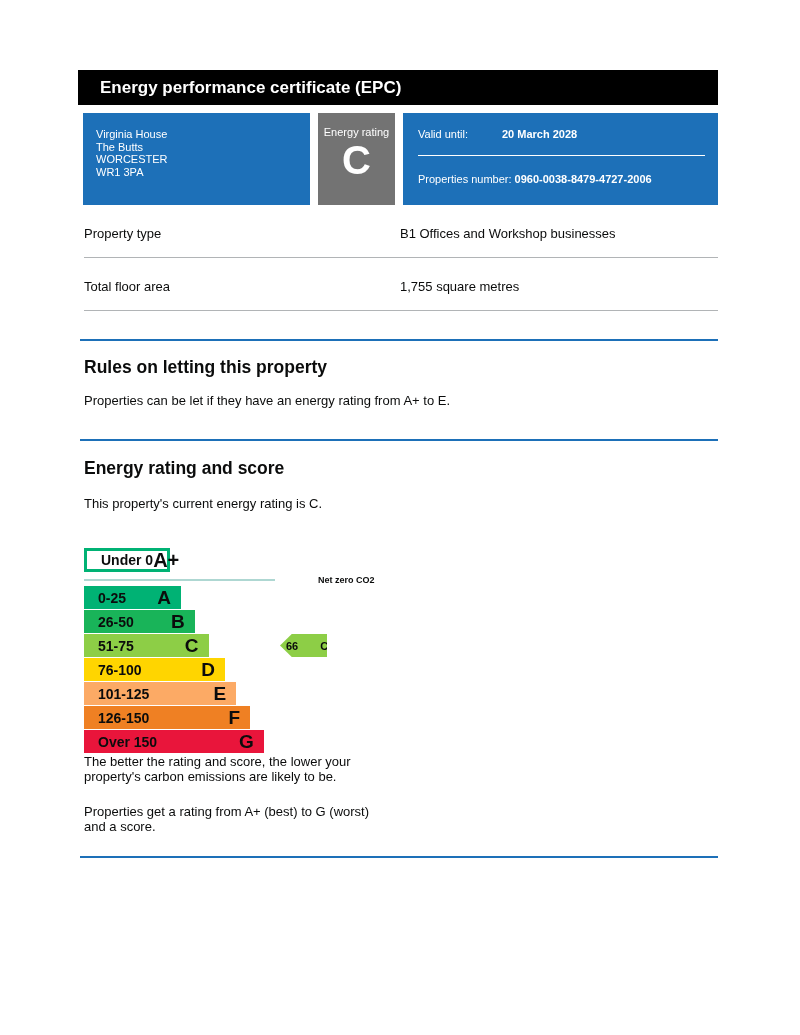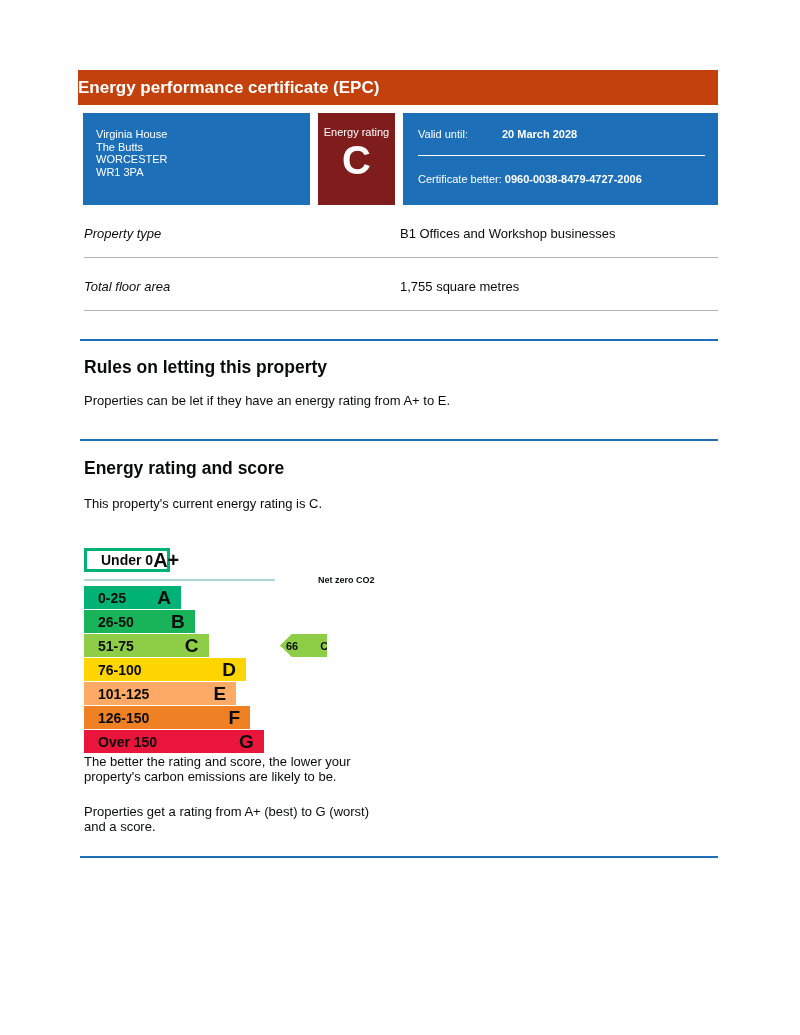--- a/index.html
+++ b/index.html
@@ -11,22 +11,23 @@
     background: #ffffff;
     color: #0b0c0c;
     font-family: "Liberation Sans", sans-serif;
     overflow: hidden;
   }
   .content { padding: 70px 0 0 78px; width: 718px; }
 
   
   .header-bar {
     width: 640px; height: 35px; line-height: 35px;
-    background: #c2410c; color: #ffffff;
+    background: #000000; color: #ffffff;
     font-size: 17px; font-weight: bold;
+    padding-left: 22px;
   }
 
   
   .banner {
     display: flex; gap: 8px;
     margin: 8px 0 0 5px; width: 635px; height: 92px;
     color: #ffffff; font-size: 11px;
   }
   .banner-box { background: #1d70b8; height: 100%; }
   .banner-address { width: 227px; padding: 15px 5px 0 13px; line-height: 12.5px; }
@@ -34,21 +35,21 @@
   .banner-rating-value { font-size: 40px; font-weight: bold; line-height: 42px; margin-top: 1px; }
   .banner-validity { flex: 1; padding: 15px 13px 0 15px; }
   .valid-row { display: flex; }
   .valid-label { width: 84px; }
   .bold { font-weight: bold; }
   .banner-divider { border: none; border-top: 1px solid #ffffff; margin: 15px 0 17px; }
 
   
   .summary { margin-left: 6px; width: 634px; font-size: 13px; }
   .summary-row { display: flex; padding: 21px 0 16px; border-bottom: 1px solid #b1b4b6; }
-  .summary-label { width: 316px; font-style: italic; }
+  .summary-label { width: 316px; }
 
   .rule-blue {
     border: none; border-top: 2px solid #1d70b8;
     width: 638px; margin: 28px 0 0 2px;
   }
 
   h2.section-heading { font-size: 17.5px; font-weight: bold; margin: 0; line-height: 21px; }
   .rules-section { margin-left: 6px; width: 634px; }
   .rules-section h2 { margin-top: 16px; }
   .body-text { font-size: 13px; line-height: 15px; margin: 0; }
@@ -93,32 +94,32 @@
       <span>Energy performance certificate (EPC)</span>
     </div>
 
     <div class="banner">
       <div class="banner-box banner-address" style="background: rgb(29, 112, 184);">
         <div>Virginia House</div>
         <div>The Butts</div>
         <div>WORCESTER</div>
         <div>WR1 3PA</div>
       </div>
-      <div class="banner-box banner-rating" style="background: #7f1d1d;">
+      <div class="banner-box banner-rating" style="background: #737373;">
         <div>Energy rating</div>
         <div class="banner-rating-value">C</div>
       </div>
       <div class="banner-box banner-validity" style="background: rgb(29, 112, 184);">
         <div class="valid-row">
           <span class="valid-label">Valid until:</span>
           <span class="bold">20 March 2028</span>
         </div>
         <hr class="banner-divider">
         <div>
-          <span>Certificate better:</span>
+          <span>Properties number:</span>
           <span class="bold">0960-0038-8479-4727-2006</span>
         </div>
       </div>
     </div>
 
     <div class="summary">
       <div class="summary-row">
         <div class="summary-label">Property type</div>
         <div>B1 Offices and Workshop businesses</div>
       </div>
@@ -168,21 +169,21 @@
               <div class="epc-bar" style="width: 124.6px; background: rgb(141, 206, 70);">
                 <div class="epc-range">51-75</div>
                 <div class="epc-letter">C</div>
               </div>
               <div class="epc-pointer" style="background: rgb(141, 206, 70);">
                 <div class="">66</div>
                 <div class="">C</div>
               </div>
             </div>
             <div class="epc-row">
-              <div class="epc-bar" style="width: 162px; background: rgb(255, 213, 0);">
+              <div class="epc-bar" style="width: 141px; background: rgb(255, 213, 0);">
                 <div class="epc-range">76-100</div>
                 <div class="epc-letter">D</div>
               </div>
             </div>
             <div class="epc-row">
               <div class="epc-bar" style="width: 152.2px; background: rgb(252, 170, 101);">
                 <div class="epc-range">101-125</div>
                 <div class="epc-letter">E</div>
               </div>
             </div>

